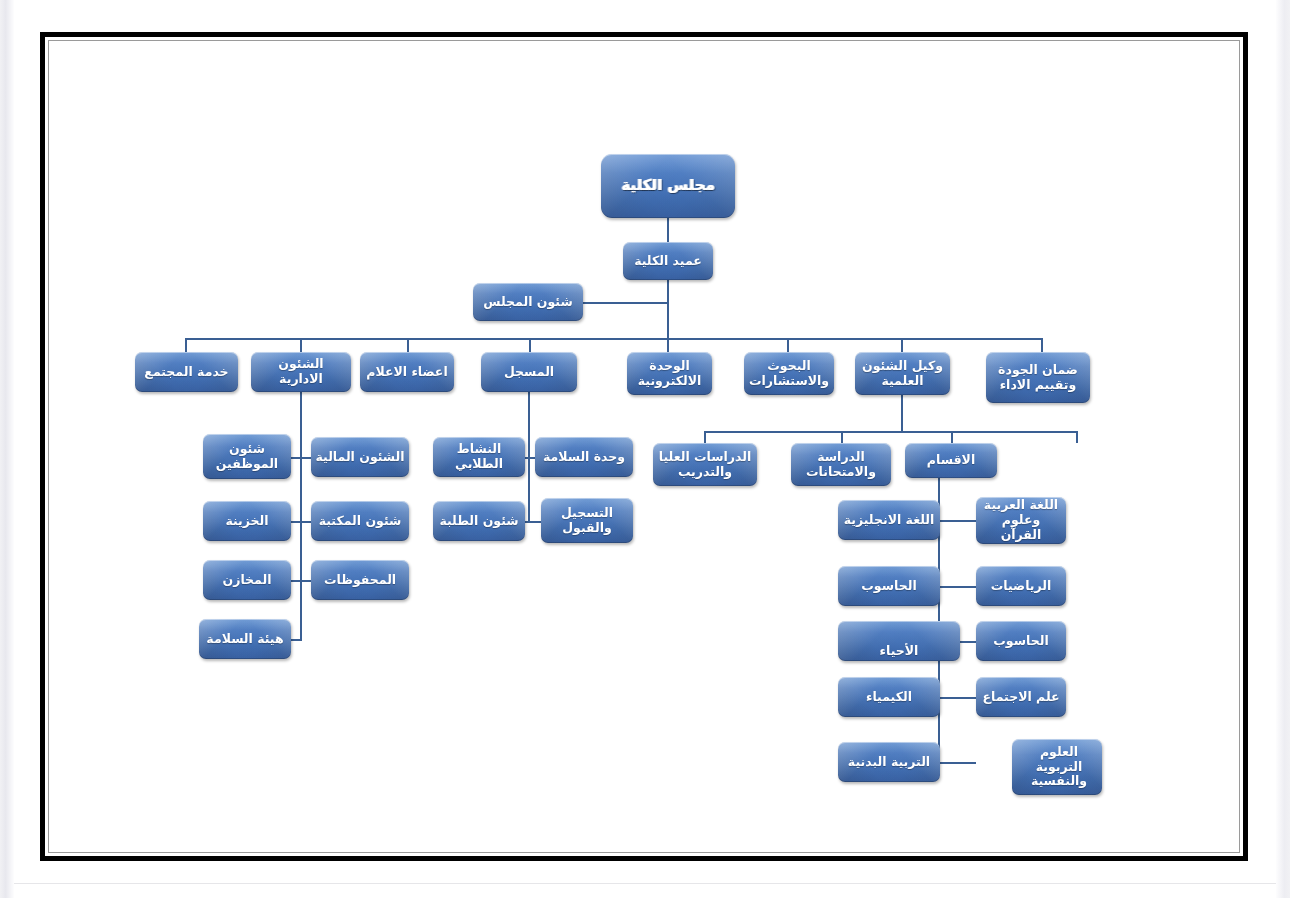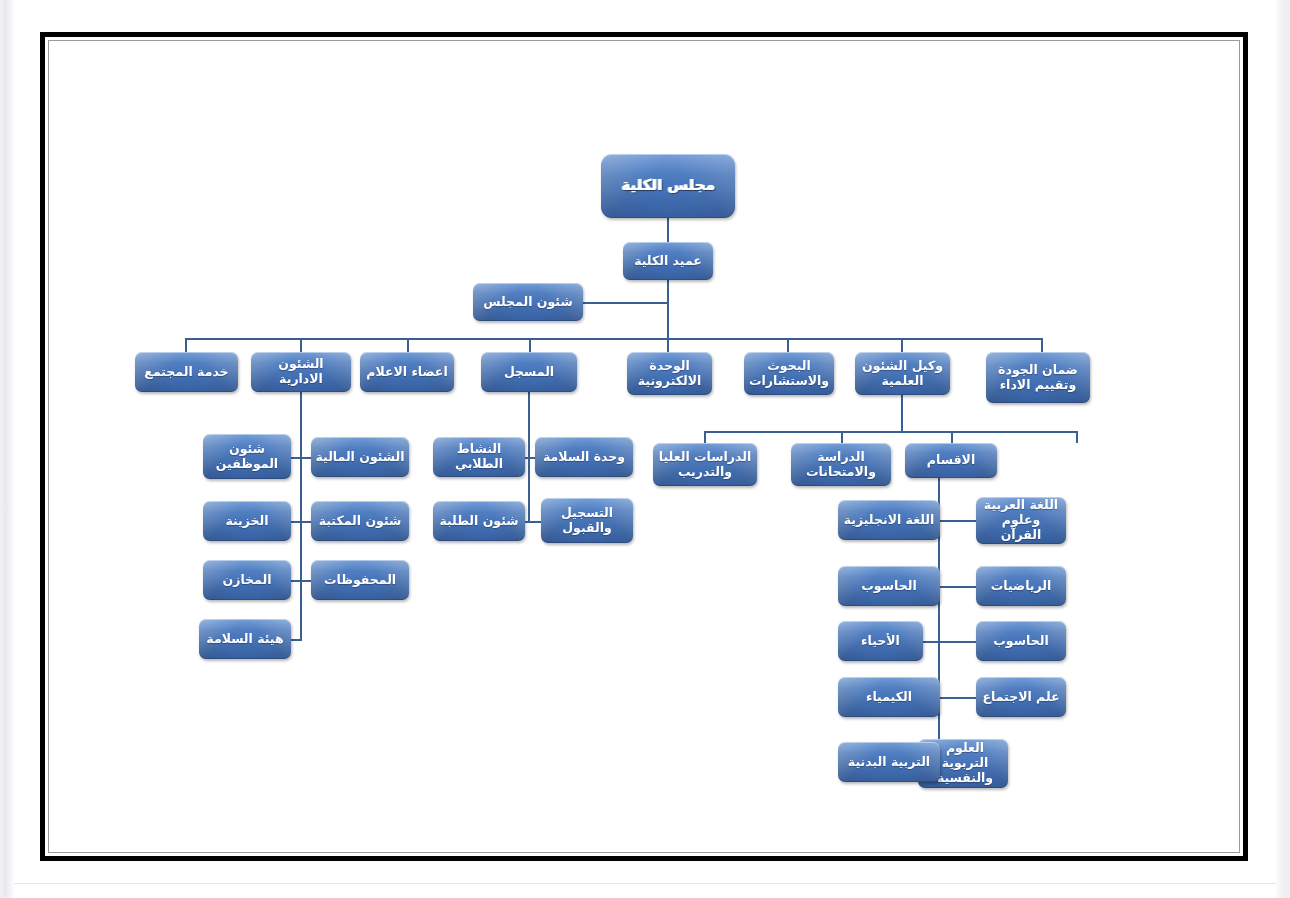--- a/index.html
+++ b/index.html
@@ -280,32 +280,32 @@
   </div>
   <div class="node" style="left:976px; top:566px; width:90px; height:40px;">
     <span class="label">الرياضيات</span>
   </div>
   <div class="node" style="left:976px; top:621px; width:90px; height:40px;">
     <span class="label">الحاسوب</span>
   </div>
   <div class="node" style="left:976px; top:677px; width:90px; height:40px;">
     <span class="label">علم الاجتماع</span>
   </div>
-  <div class="node" style="left:918px; top:739px; width:90px; height:49px;padding-left:8px;">
+  <div class="node" style="left:1012px; top:739px; width:90px; height:56px;padding-left:8px;">
     <span class="label">العلوم التربوية
 والنفسية</span>
   </div>
 
   <div class="node" style="left:838px; top:500px; width:102px; height:40px;">
     <span class="label">اللغة الانجليزية</span>
   </div>
   <div class="node" style="left:838px; top:566px; width:102px; height:40px;">
     <span class="label">الحاسوب</span>
   </div>
-  <div class="node" style="left:838px; top:621px; width:85px; height:40px;">
+  <div class="node" style="left:838px; top:621px; width:122px; height:40px;align-items:flex-end;">
     <span class="label">الأحياء</span>
   </div>
   <div class="node" style="left:838px; top:677px; width:102px; height:40px;">
     <span class="label">الكيمياء</span>
   </div>
   <div class="node" style="left:838px; top:742px; width:102px; height:40px;">
     <span class="label">التربية البدنية</span>
   </div>
 
 </div>

